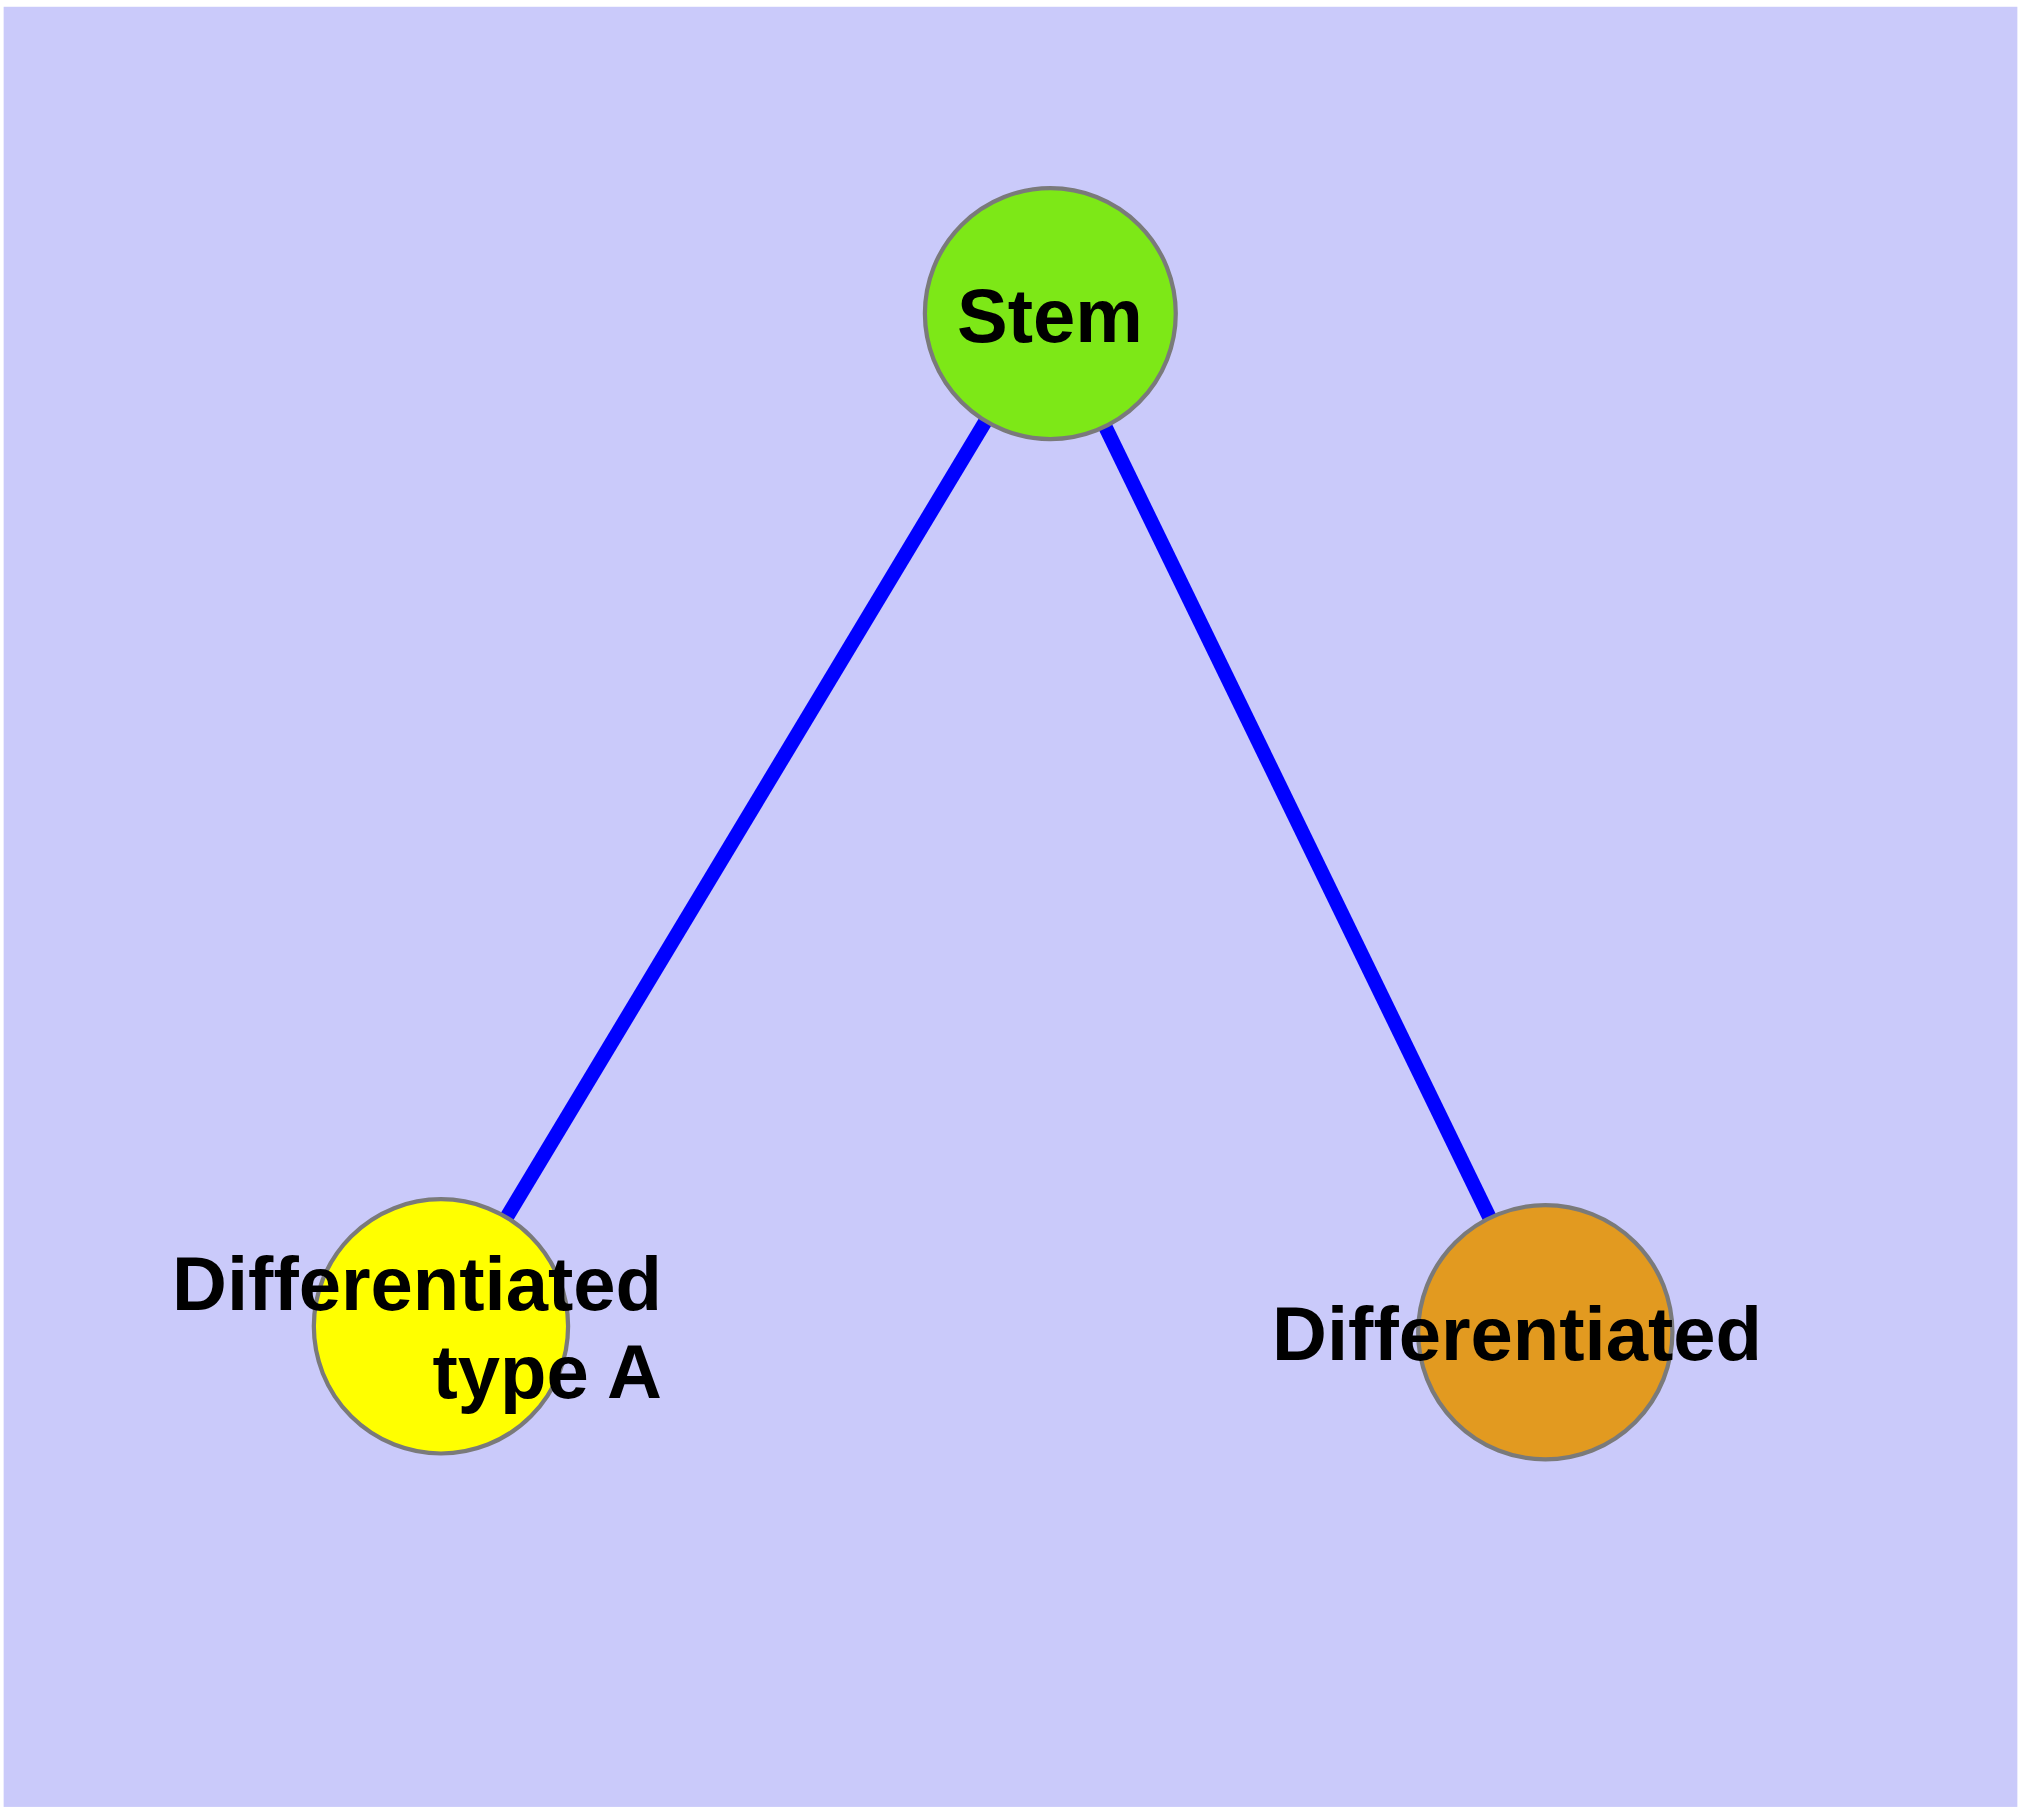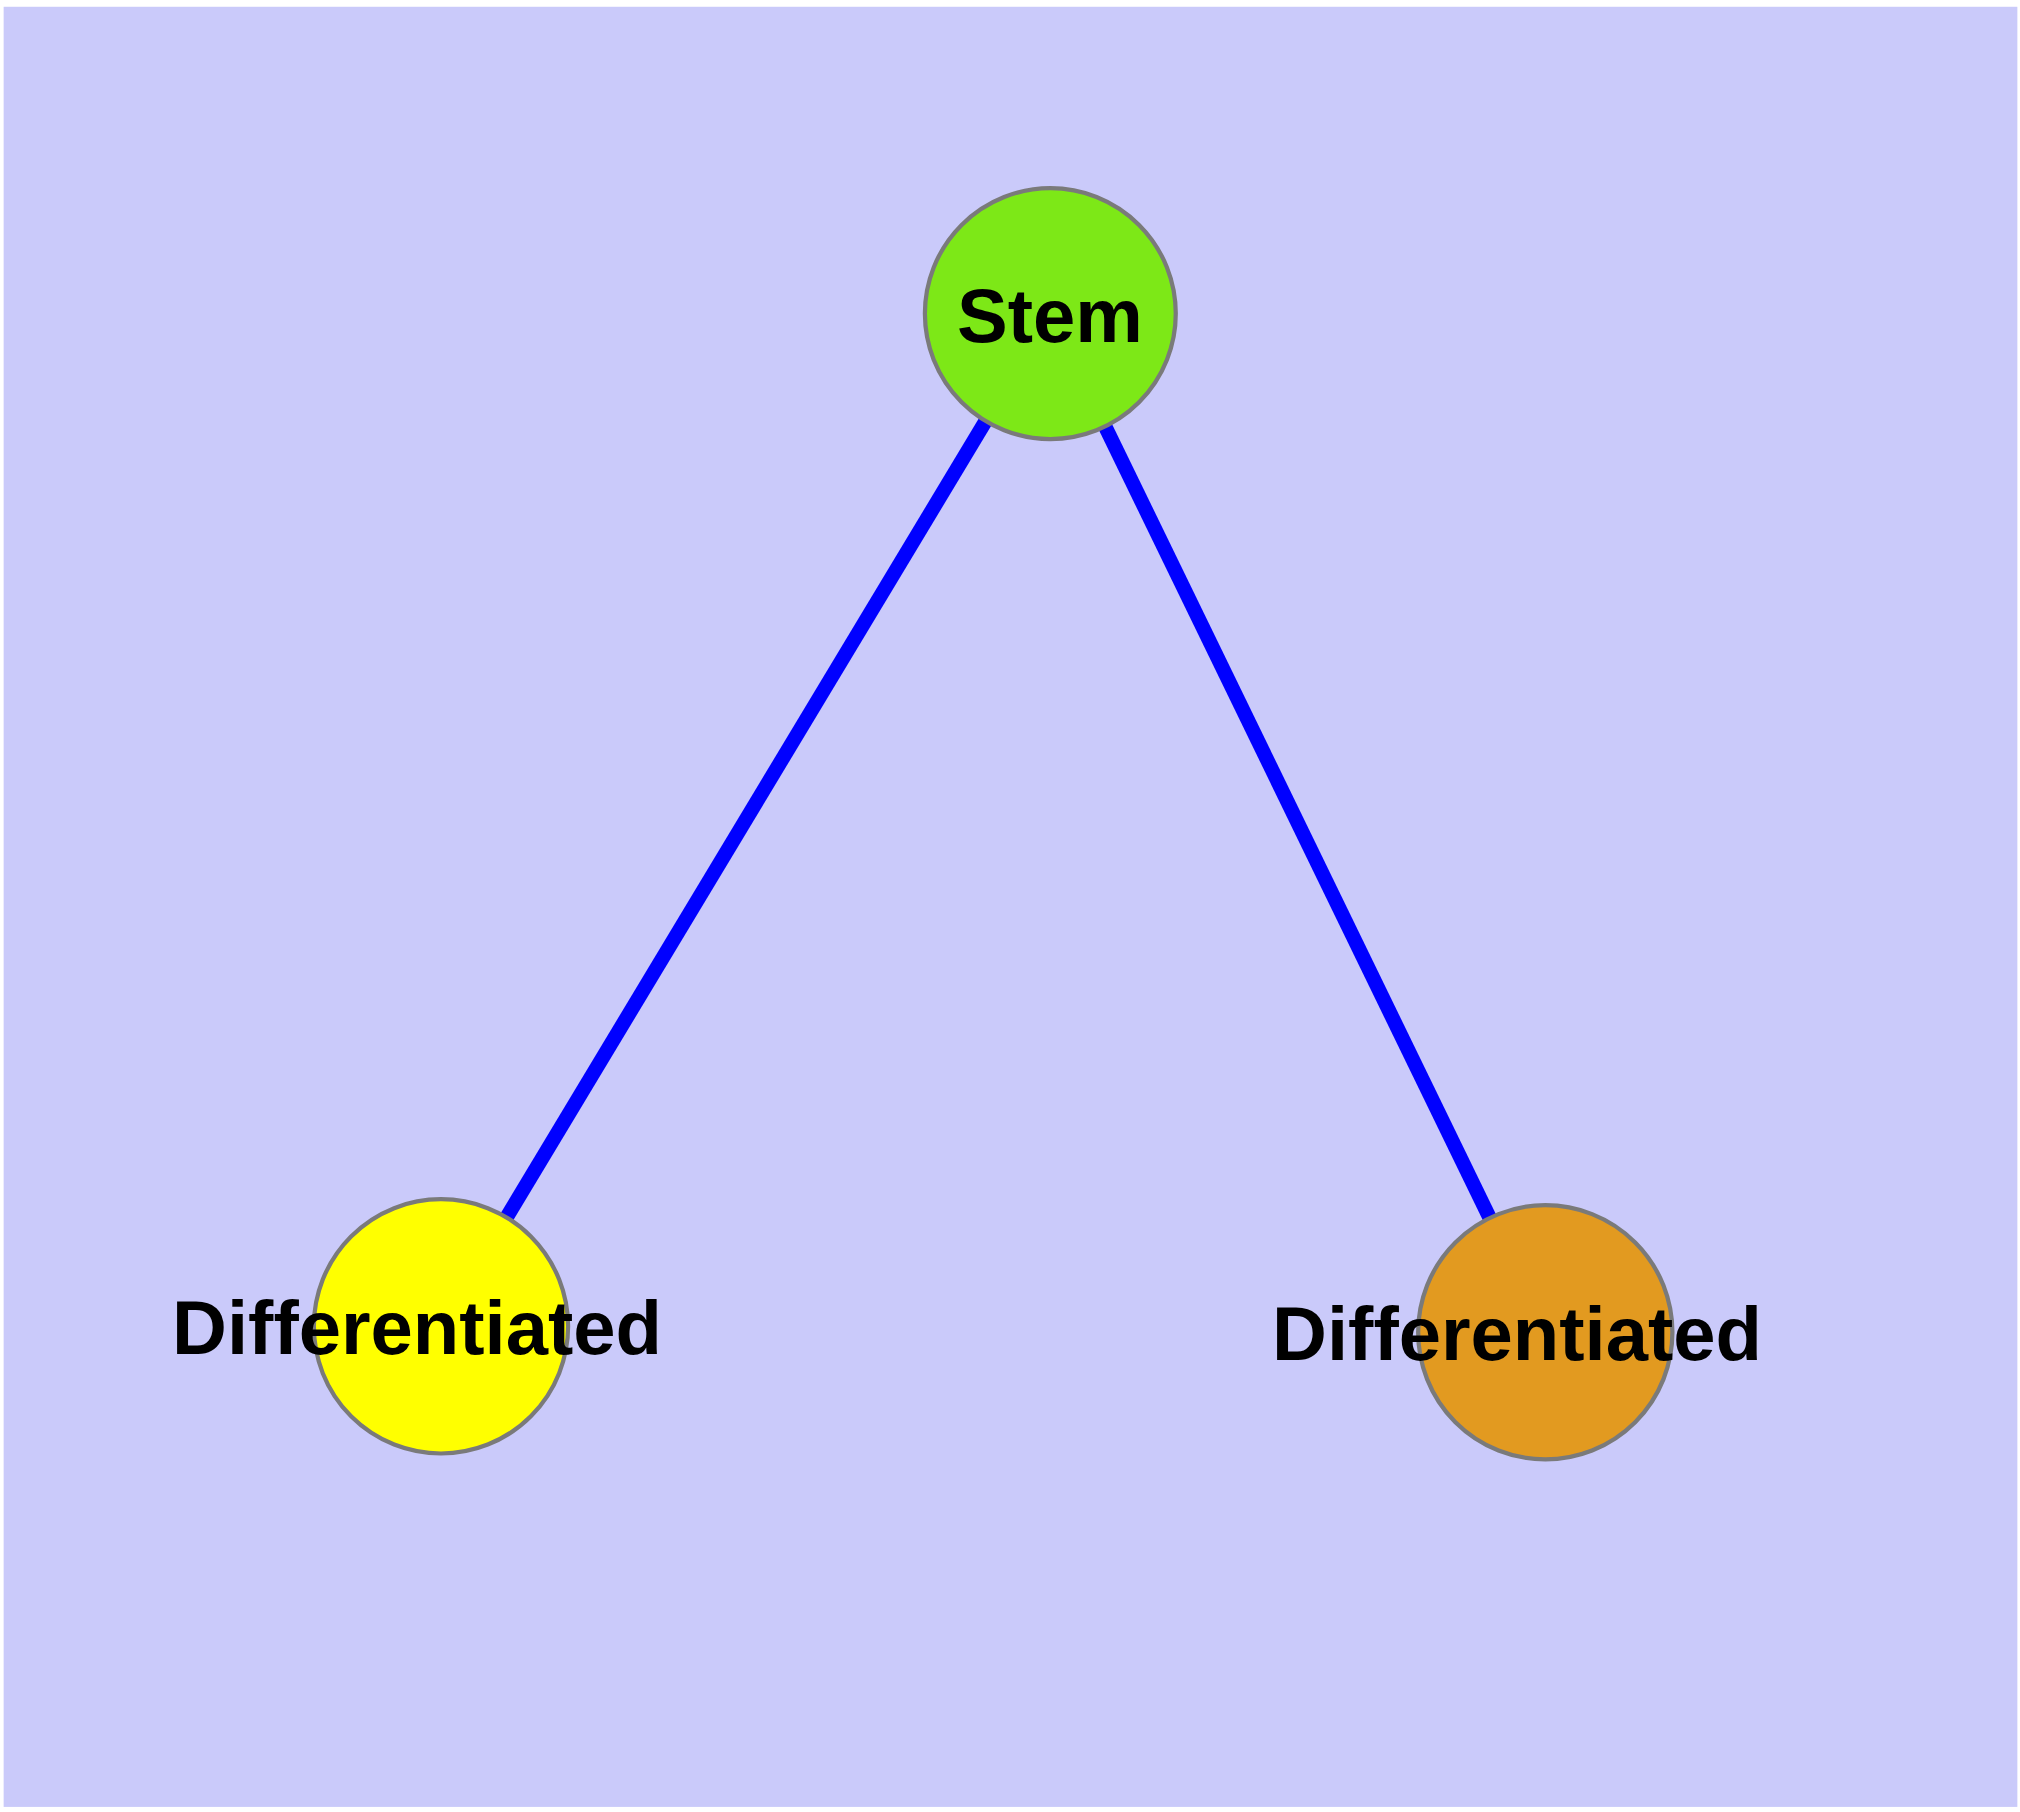--- a/index.html
+++ b/index.html
@@ -46,20 +46,21 @@
 
     <circle cx="1239" cy="370" r="148" stroke-width="5" fill="#7DE817" stroke="#7A7A7A"></circle>
     <circle cx="520" cy="1565" r="150" stroke-width="5" fill="#FFFF00" stroke="#7A7A7A"></circle>
     <circle cx="1823" cy="1572" r="150" stroke-width="5" fill="#E29A20" stroke="#7A7A7A"></circle>
   </svg>
 
   <div class="node-label" style="left:1050px; top:316px;">Stem</div>
 
   <div class="node-label" style="left:417px; top:1328px;">
     <div>Differentiated</div>
+    <div>type A</div>
   </div>
 
   <div class="node-label" style="left:1517px; top:1334px;">
     <div>Differentiated</div>
   </div>
 
 </div>
 
 
 </body></html>

